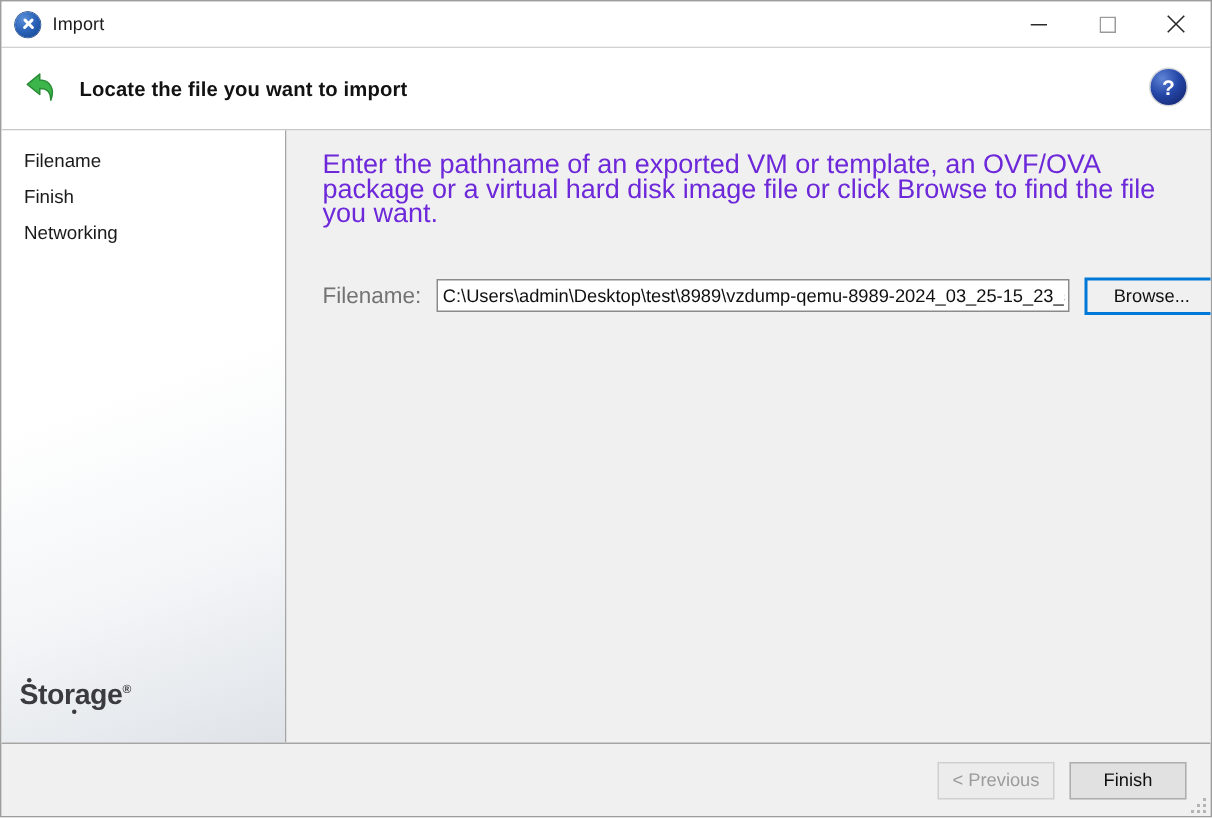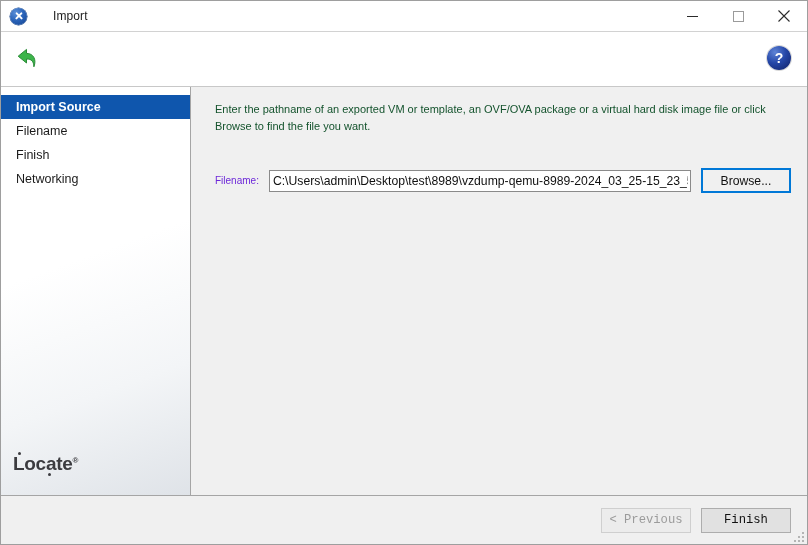--- a/index.html
+++ b/index.html
@@ -65,21 +65,20 @@
     background: #ffffff;
     border-radius: 1px;
   }
   .app-icon::before { transform: translate(-50%,-50%) rotate(45deg); }
   .app-icon::after  { transform: translate(-50%,-50%) rotate(-45deg); }
 
   #window-title {
     font-size: 12px;
     color: #1c1c1c;
     letter-spacing: 0.1px;
-    margin-left: 18px;
   }
 
   #titlebar-buttons {
     display: flex;
     height: 30px;
   }
   .win-btn {
     width: 46px;
     height: 30px;
     display: flex;
@@ -202,33 +201,33 @@
   }
 
   #content {
     flex: 1;
     position: relative;
     background: #f0f0f0;
     padding: 14px 16px 0 24px;
     box-sizing: border-box;
   }
   #intro-text {
-    font-size: 11px;
-    color: #14532d;
+    font-size: 18px;
+    color: #6d28d9;
     line-height: 16.5px;
     max-width: 580px;
   }
   #filename-row {
     margin-top: 34px;
     display: flex;
     align-items: center;
   }
   #filename-label {
-    font-size: 10px;
-    color: #6d28d9;
+    font-size: 15px;
+    color: #737373;
     margin-right: 10px;
   }
   #filename-input {
     width: 422px;
     height: 22px;
     box-sizing: border-box;
     border: 1px solid #8a8a8a;
     background: #ffffff;
     font-family: "Liberation Sans", sans-serif;
     font-size: 12.2px;
@@ -257,26 +256,26 @@
     background: #f0f0f0;
     border-top: 1px solid #a5a5a5;
     display: flex;
     align-items: center;
     justify-content: flex-end;
     padding-right: 16px;
     gap: 10px;
     position: relative;
   }
   .nav-btn {
-    width: 90px;
+    width: 78px;
     height: 25px;
     box-sizing: border-box;
     background: #e1e1e1;
     border: 1px solid #adadad;
-    font-family: Liberation Mono, monospace;
+    font-family: Liberation Sans, sans-serif;
     font-size: 12.2px;
     color: #101010;
     padding: 0;
     cursor: default;
   }
   .nav-btn.disabled {
     color: #9b9b9b;
     background: #ececec;
     border-color: #cfcfcf;
   }
@@ -323,35 +322,35 @@
     </div>
   </div>
   <div id="titlebar-underline"></div>
 
   <div id="header">
     <div id="back-arrow-wrap">
       <svg width="28" height="26" viewBox="0 0 28 26">
         <path d="M13.5 3.4 L5.2 10.2 L13.5 17.0 L13.5 13.0 C18.6 13.0 20.6 15.2 20.9 20.8 C23.8 13.2 20.2 7.4 13.5 7.4 Z" fill="#3cb54a" stroke="#2b8c37" stroke-width="1" stroke-linejoin="round"></path>
       </svg>
     </div>
+    <div id="header-title">Locate the file you want to import</div>
     <div id="help-wrap">
       <div class="help-icon">?</div>
     </div>
   </div>
 
   <div id="body">
 
     <div id="sidebar">
-      <div class="step selected">Import Source</div>
       <div class="step">Filename</div>
       <div class="step">Finish</div>
       <div class="step">Networking</div>
 
       <div id="citrix-logo">
-        <span>Locate</span><sup>®</sup>
+        <span>Storage</span><sup>®</sup>
         <span class="dot-i1"></span>
         <span class="dot-i2"></span>
       </div>
     </div>
 
     <div id="content">
       <div id="intro-text">Enter the pathname of an exported VM or template, an OVF/OVA package or a virtual hard disk image file or click Browse to find the file you want.</div>
 
       <div id="filename-row">
         <span id="filename-label">Filename:</span>

